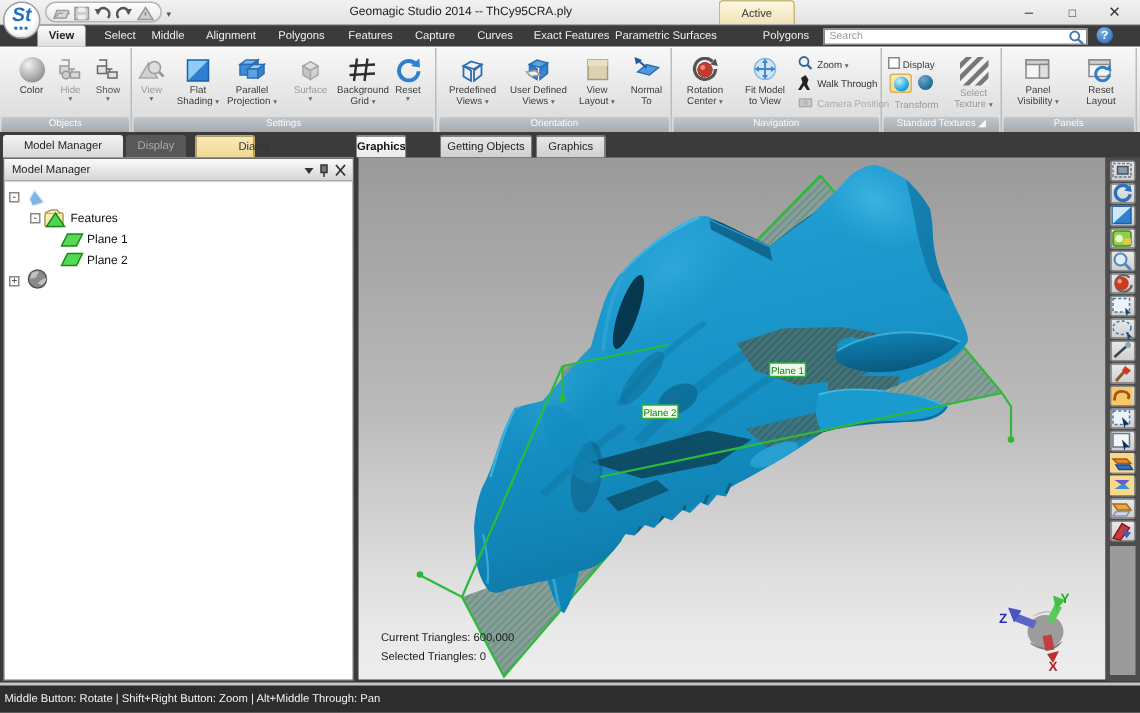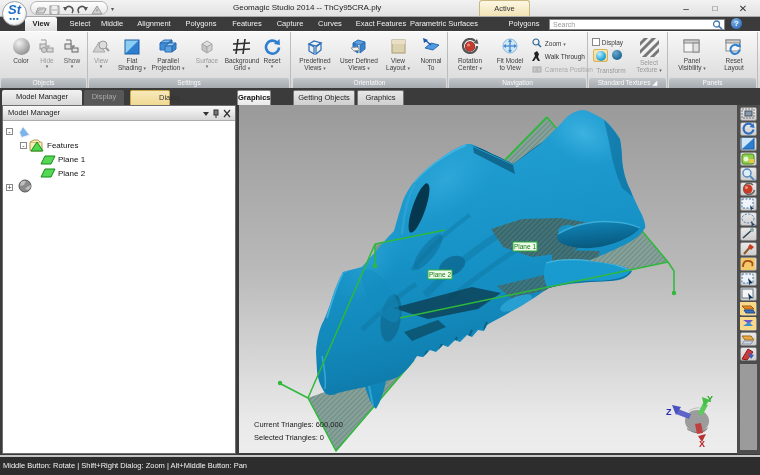--- a/index.html
+++ b/index.html
@@ -622,15 +622,15 @@
 
       <g transform="translate(3,242)">
           <path d="M2 12 L8 2 l5 3 l-6 8 Z" fill="#cc3a3a" stroke="#8a1a1a"></path>
           <path d="M8 6 l6 2 l-3 4 Z" fill="#3a5fc0"></path>
         </g>
     </svg>
     <div id="rtrail"></div>
   </div>
 
   <div id="statusbar" class="abs">
-      <span>Middle Button: Rotate | Shift+Right Dialog: Zoom | Alt+Middle Button: Pan</span>
+      <span>Middle Button: Rotate | Shift+Right Button: Zoom | Alt+Middle Through: Pan</span>
     </div>
 </div>
 
 </body></html>

